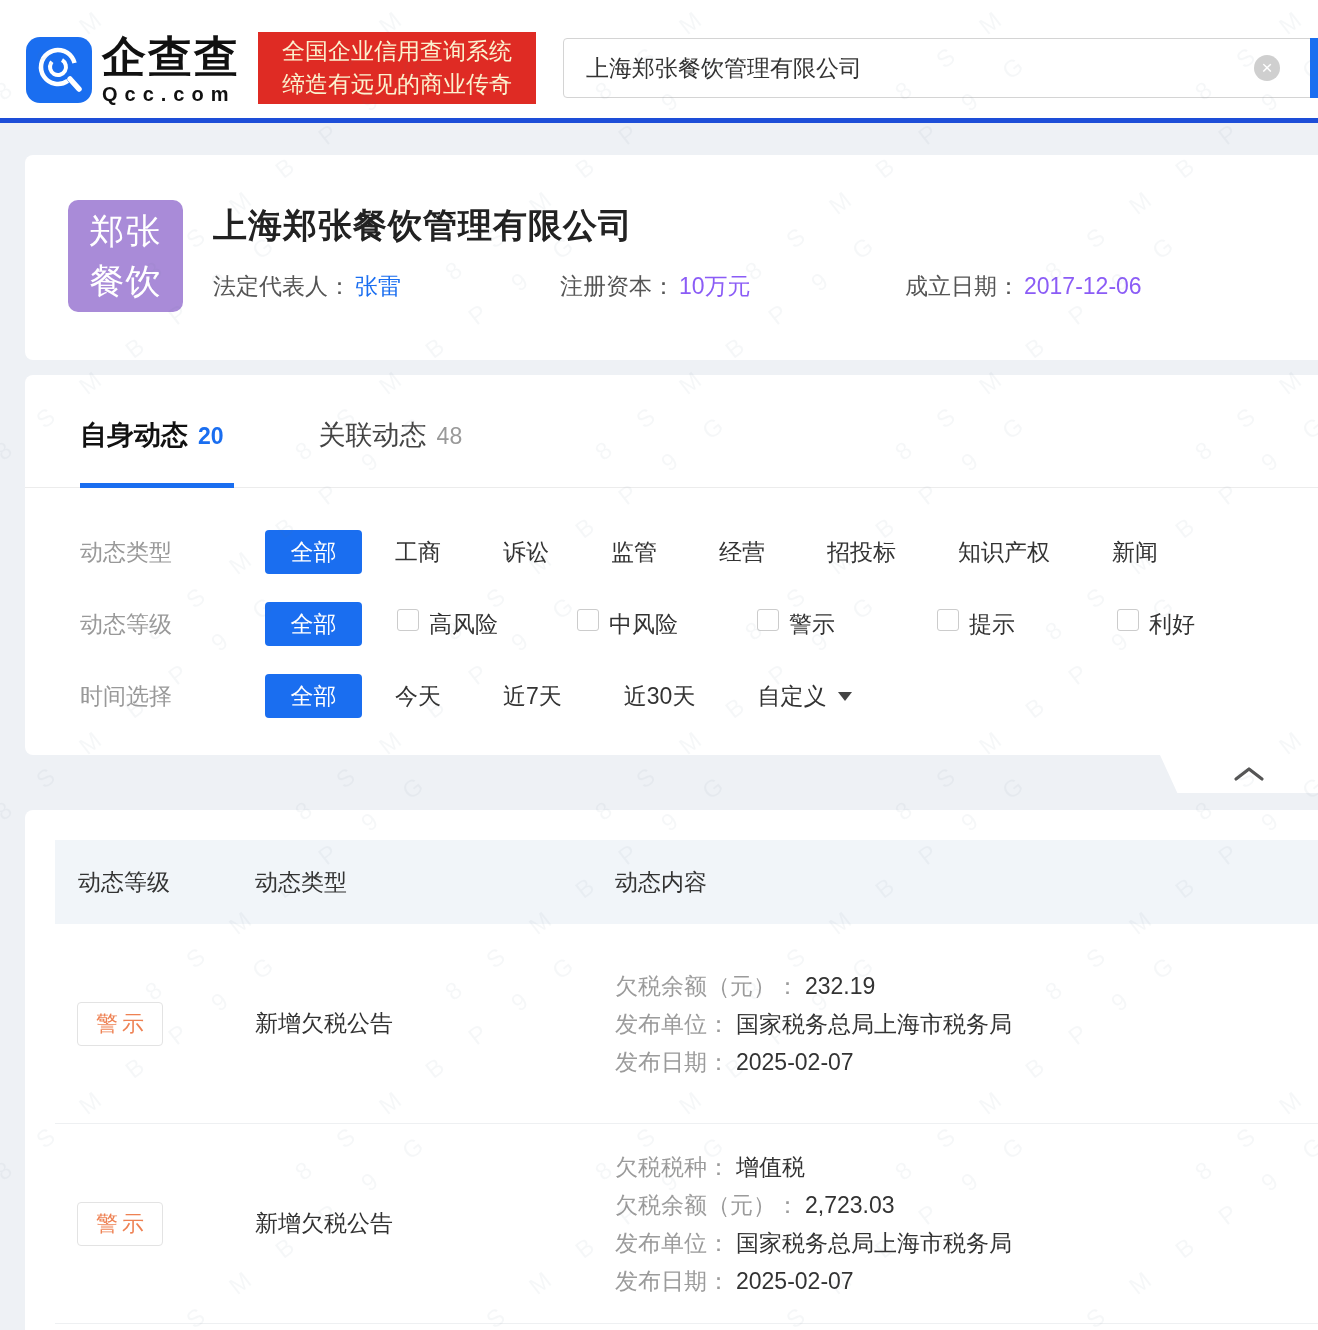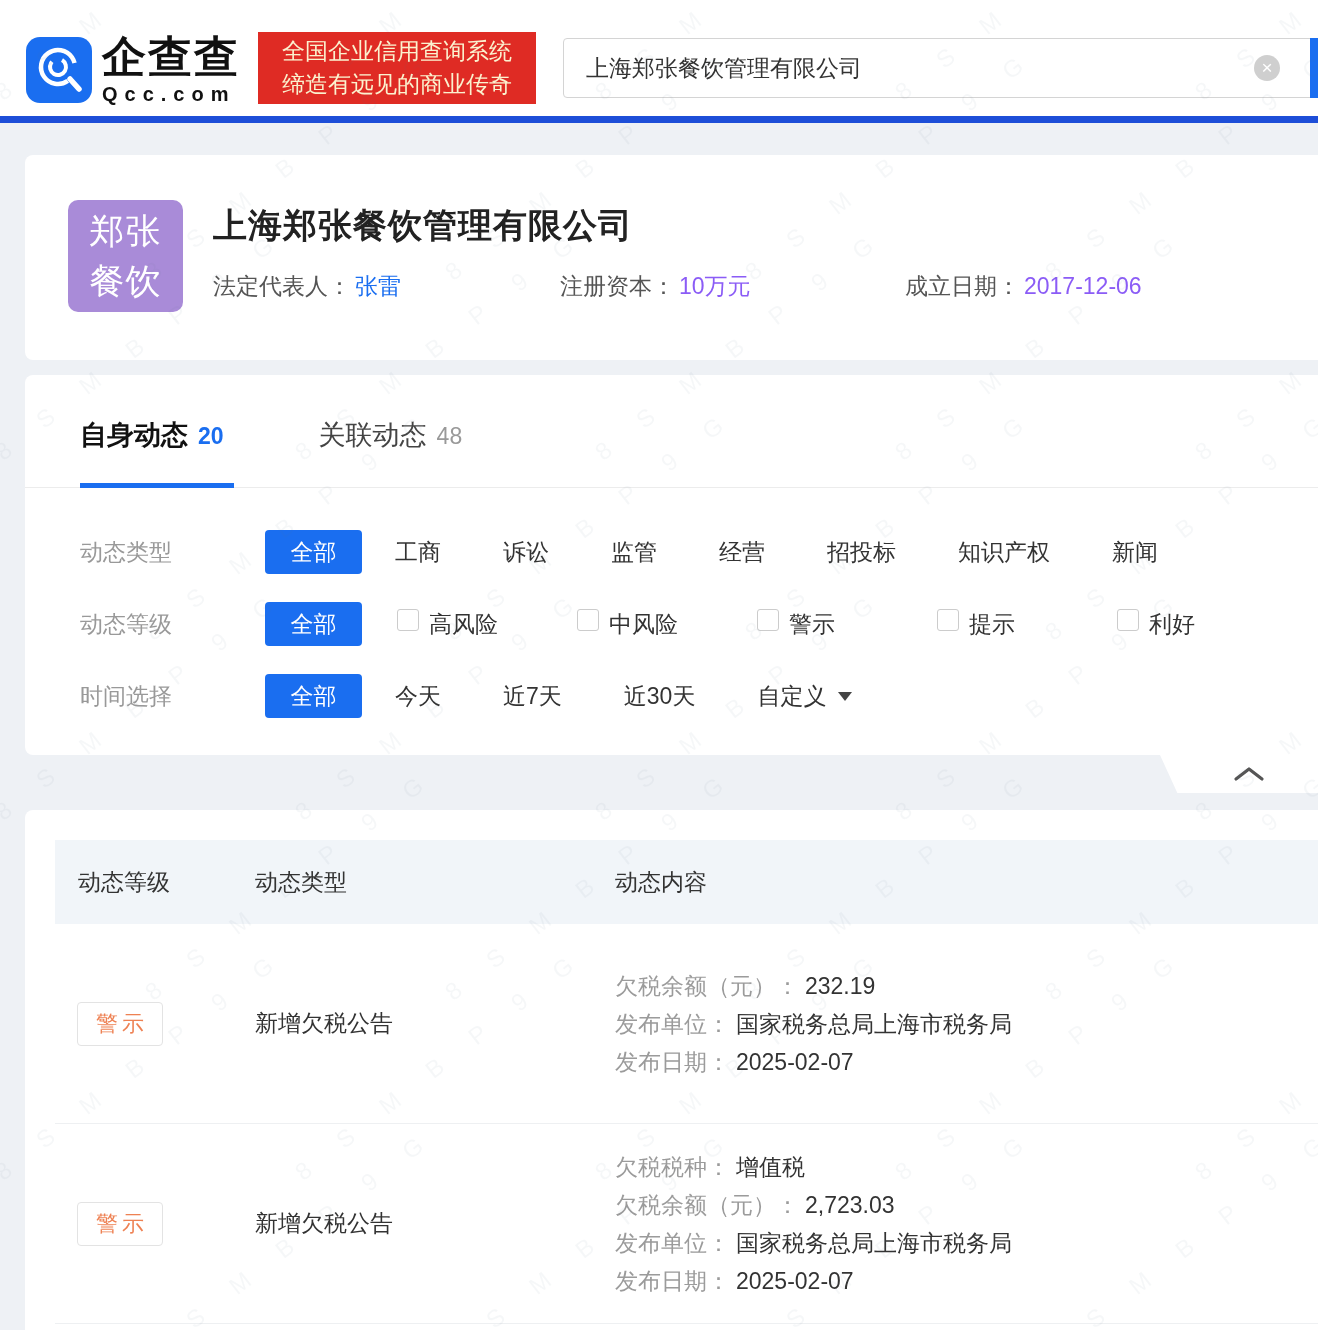--- a/index.html
+++ b/index.html
@@ -1,20 +1,20 @@
 <!DOCTYPE html>
 <html><head>
 <meta charset="utf-8">
 <style>
   * { margin:0; padding:0; box-sizing:border-box; }
   body { background:#eef1f5; font-family:"Liberation Sans", sans-serif; }
   .screen { position:relative; width:1318px; height:1330px; overflow:hidden; background:#eef1f5; }
 
   
-  .topbar { position:absolute; top:0; left:0; width:1318px; height:123px; background:#fff; border-bottom:7px solid #1d4ed8; z-index:2; }
+  .topbar { position:absolute; top:0; left:0; width:1318px; height:123px; background:#fff; border-bottom:5px solid #1d4ed8; z-index:2; }
   .logo { position:absolute; left:26px; top:34px; display:flex; align-items:center; cursor:pointer; }
   .logo-icon { width:66px; height:66px; }
   .logo-text { margin-left:10px; }
   .logo-cn { font-size:44px; font-weight:bold; color:#111; letter-spacing:2px; line-height:46px; }
   .logo-en { font-size:20px; font-weight:bold; color:#111; letter-spacing:7px; line-height:24px; margin-top:2px; }
   .slogan { position:absolute; left:258px; top:32px; width:278px; height:72px; background:#df2b24; color:#fbf2cf; font-size:23px; line-height:33px; text-align:center; padding-top:3px; }
   .searchbox { position:absolute; left:563px; top:38px; width:755px; height:60px; }
   .searchbox input { width:100%; height:60px; border:1px solid #d4d4d4; border-radius:4px; padding:0 70px 0 22px; font-size:23px; color:#333; font-family:"Liberation Sans", sans-serif; outline:none; }
   .clear-btn { position:absolute; right:38px; top:17px; width:26px; height:26px; border-radius:50%; background:#cfcfcf; color:#fff; font-size:19px; line-height:25px; text-align:center; cursor:pointer; }
   .search-btn-edge { position:absolute; right:0; top:0; width:8px; height:60px; background:#1a6ef0; }

